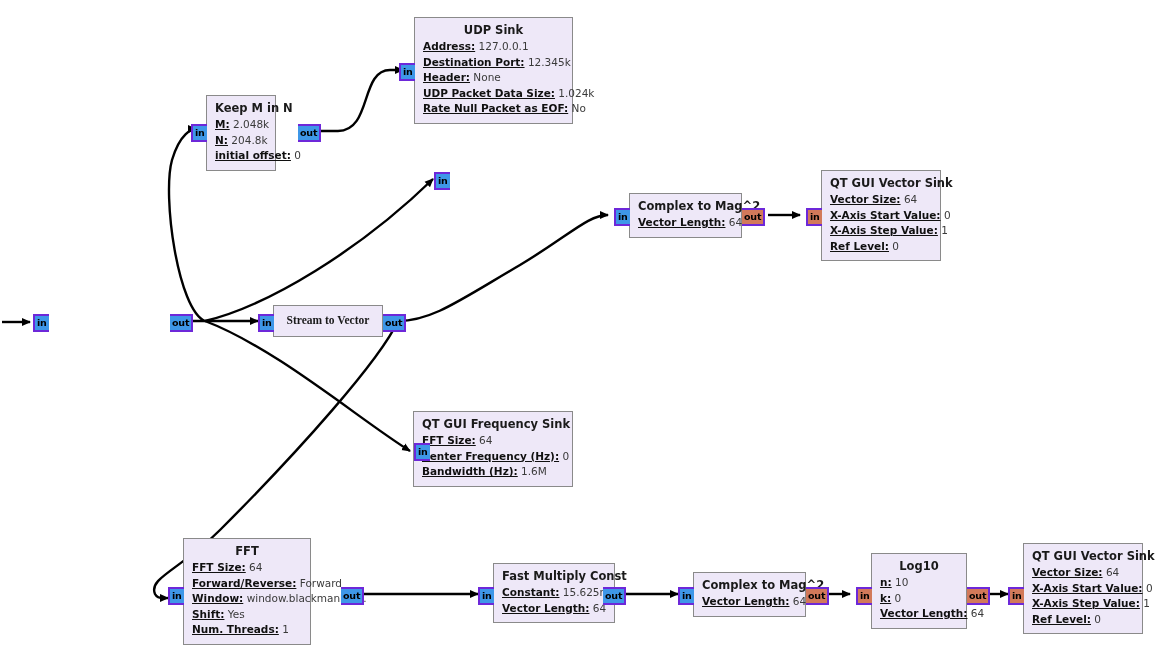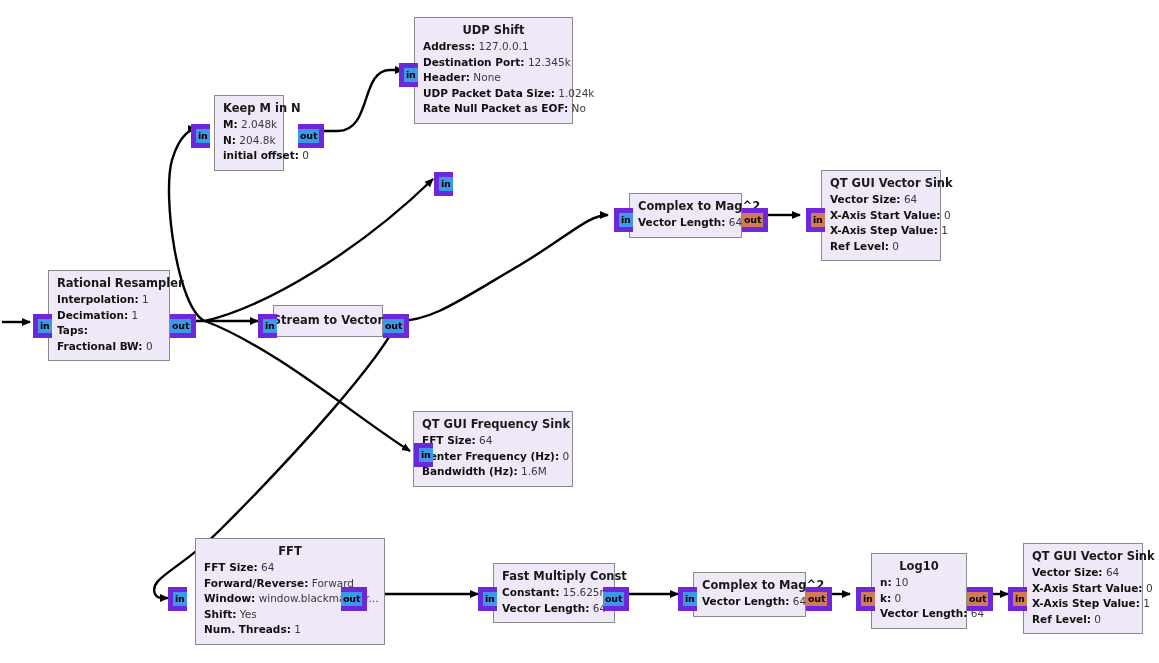--- a/index.html
+++ b/index.html
@@ -46,34 +46,35 @@
   }
   .blk .row {
     font-size: 10.5px;
     line-height: 15.5px;
     color: #2a2a2a;
     white-space: nowrap;
   }
   .blk .row .k {
     font-weight: bold;
     color: #101010;
+    text-decoration: underline;
   }
   .blk .row .v {
     font-weight: normal;
     color: #3a3a3a;
     text-align: right;
   }
   .port {
     position: absolute;
     font-size: 9.5px;
     line-height: 12px;
     font-weight: bold;
     color: #000000;
     padding: 1px 2px 1px 2px;
-    border: 5px solid #6d28d9;
+    border: 2px solid #6d28d9;
     box-sizing: border-box;
     z-index: 7;
     letter-spacing: -0.2px;
   }
   .port.blue  { background: #3e97e8; }
   .port.brown { background: #d2795a; }
   .port.pin  { border-right: none; }
   .port.pout { border-left: none; }
 </style>
 </head>
@@ -107,62 +108,43 @@
       <path d="M358,594 L478,594" marker-end="url(#arw)"></path>
 
       <path d="M620,594 L678,594" marker-end="url(#arw)"></path>
 
       <path d="M820,594 L850,594" marker-end="url(#arw)"></path>
 
       <path d="M982,594 L1008,594" marker-end="url(#arw)"></path>
     </g>
   </svg>
 
-  <div class="blk" style="left:48px; top:270px; width:122px;">
-    <div class="title">Rational Resampler</div>
-    <div class="row">
-      <span class="k">Interpolation:</span>
-      <span class="v">1</span>
-    </div>
-    <div class="row">
-      <span class="k">Decimation:</span>
-      <span class="v">1</span>
-    </div>
-    <div class="row">
-      <span class="k">Taps:</span>
-      <span class="v"></span>
-    </div>
-    <div class="row">
-      <span class="k">Fractional BW:</span>
-      <span class="v">0</span>
-    </div>
-  </div>
   <div class="port blue pin" style="left:33px; top:314px;">in</div>
   <div class="port blue pout" style="left:170px; top:314px;">out</div>
 
-  <div class="blk" style="left:214px; top:95px; width:70px;">
+  <div class="blk" style="left:206px; top:95px; width:70px;">
     <div class="title">Keep M in N</div>
     <div class="row">
       <span class="k">M:</span>
       <span class="v">2.048k</span>
     </div>
     <div class="row">
       <span class="k">N:</span>
       <span class="v">204.8k</span>
     </div>
     <div class="row">
       <span class="k">initial offset:</span>
       <span class="v">0</span>
     </div>
   </div>
   <div class="port blue pin" style="left:191px; top:124px;">in</div>
   <div class="port blue pout" style="left:298px; top:124px;">out</div>
 
   <div class="blk" style="left:414px; top:17px; width:159px;">
-    <div class="title">UDP Shift</div>
+    <div class="title">UDP Sink</div>
     <div class="row">
       <span class="k">Address:</span>
       <span class="v">127.0.0.1</span>
     </div>
     <div class="row">
       <span class="k">Destination Port:</span>
       <span class="v">12.345k</span>
     </div>
     <div class="row">
       <span class="k">Header:</span>
@@ -175,21 +157,21 @@
     <div class="row">
       <span class="k">Rate Null Packet as EOF:</span>
       <span class="v">No</span>
     </div>
   </div>
   <div class="port blue pin" style="left:399px; top:63px;">in</div>
 
   <div class="port blue pin" style="left:434px; top:172px;">in</div>
 
   <div class="blk compact" style="left:273px; top:305px; width:110px; height:32px; display:flex; align-items:center; justify-content:center;">
-    <div class="title" style="margin:8px;">Stream to Vector</div>
+    <div class="title" style="margin:8px;font-family:Liberation Serif, serif;">Stream to Vector</div>
   </div>
   <div class="port blue pin" style="left:258px; top:314px;">in</div>
   <div class="port blue pout" style="left:383px; top:314px;">out</div>
 
   <div class="blk" style="left:629px; top:193px; width:113px;">
     <div class="title">Complex to Mag^2</div>
     <div class="row">
       <span class="k">Vector Length:</span>
       <span class="v">64</span>
     </div>
@@ -228,21 +210,21 @@
       <span class="k">Center Frequency (Hz):</span>
       <span class="v">0</span>
     </div>
     <div class="row">
       <span class="k">Bandwidth (Hz):</span>
       <span class="v">1.6M</span>
     </div>
   </div>
   <div class="port blue pin" style="left:414px; top:443px;">in</div>
 
-  <div class="blk" style="left:183px; top:538px; width:190px;margin-left:12px;">
+  <div class="blk" style="left:183px; top:538px; width:128px;">
     <div class="title">FFT</div>
     <div class="row">
       <span class="k">FFT Size:</span>
       <span class="v">64</span>
     </div>
     <div class="row">
       <span class="k">Forward/Reverse:</span>
       <span class="v">Forward</span>
     </div>
     <div class="row">

